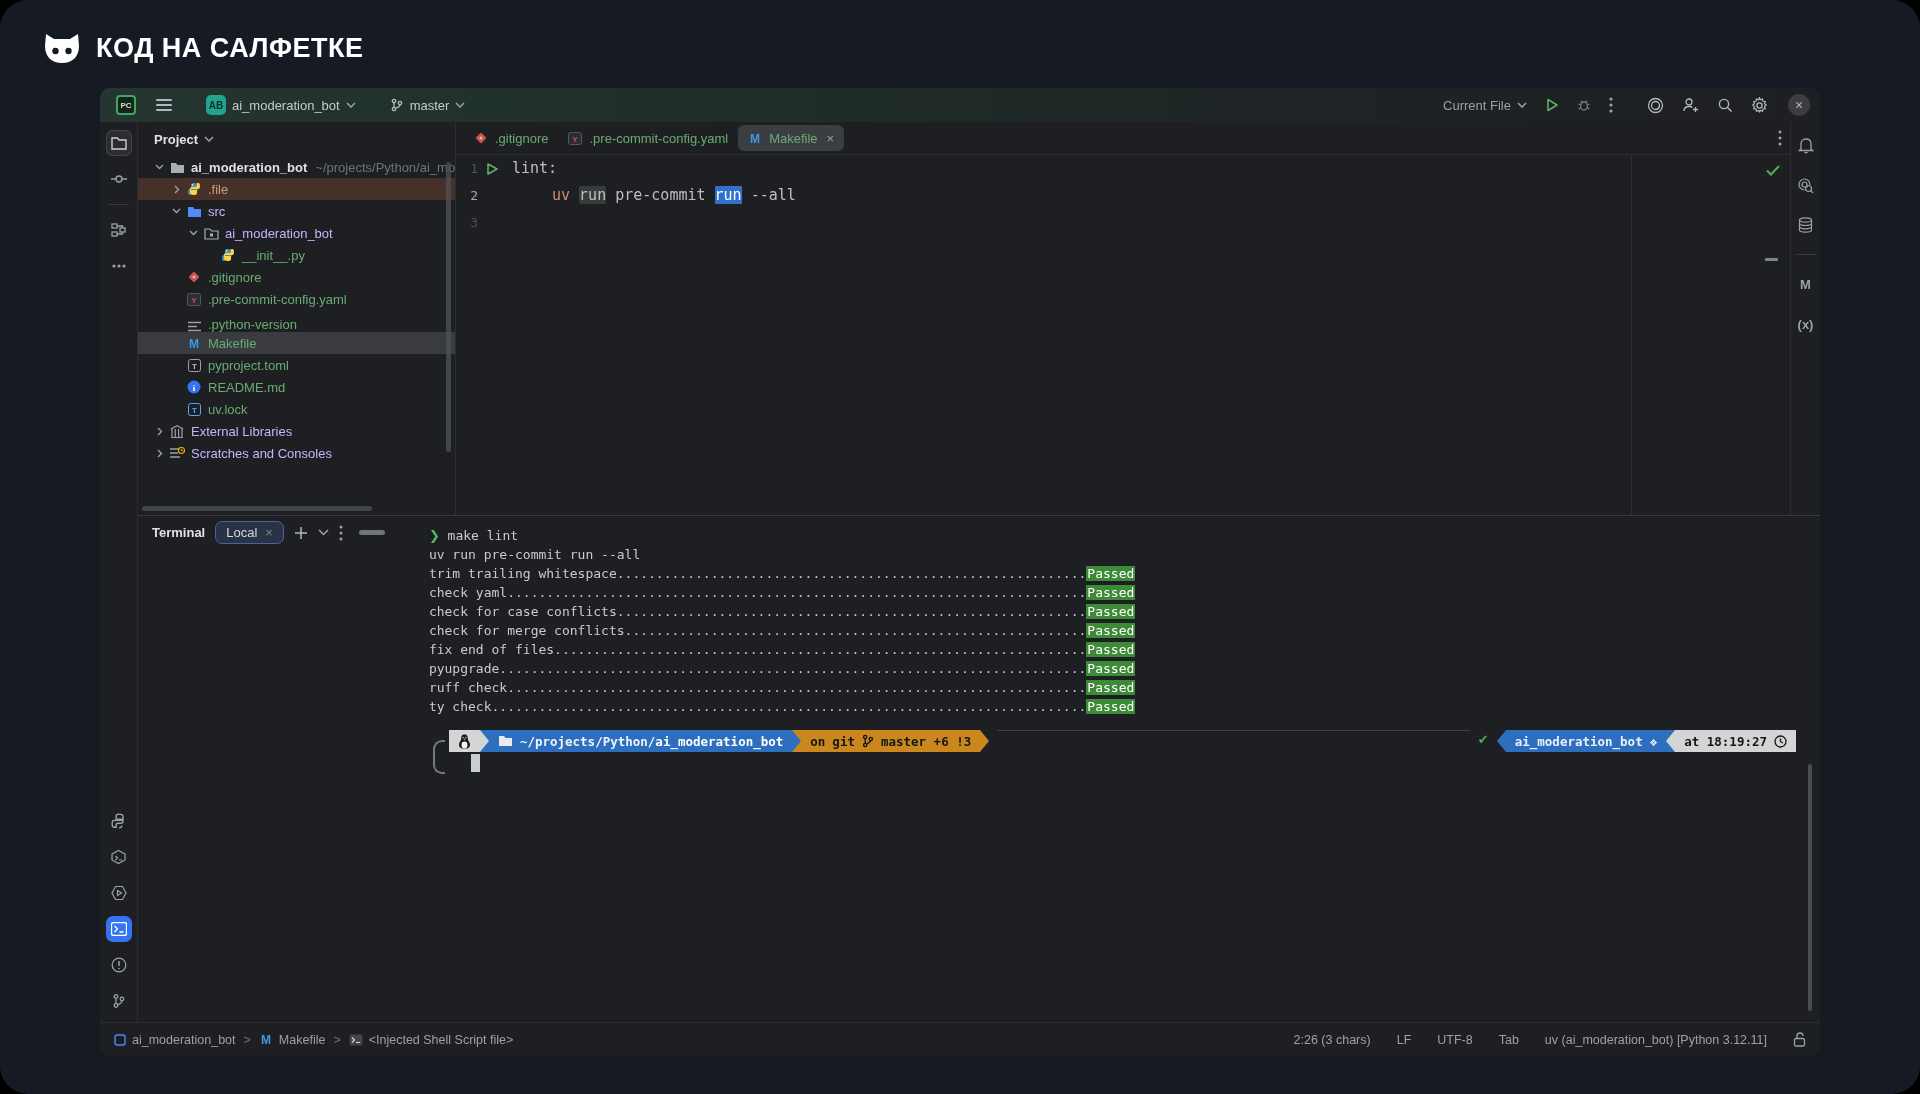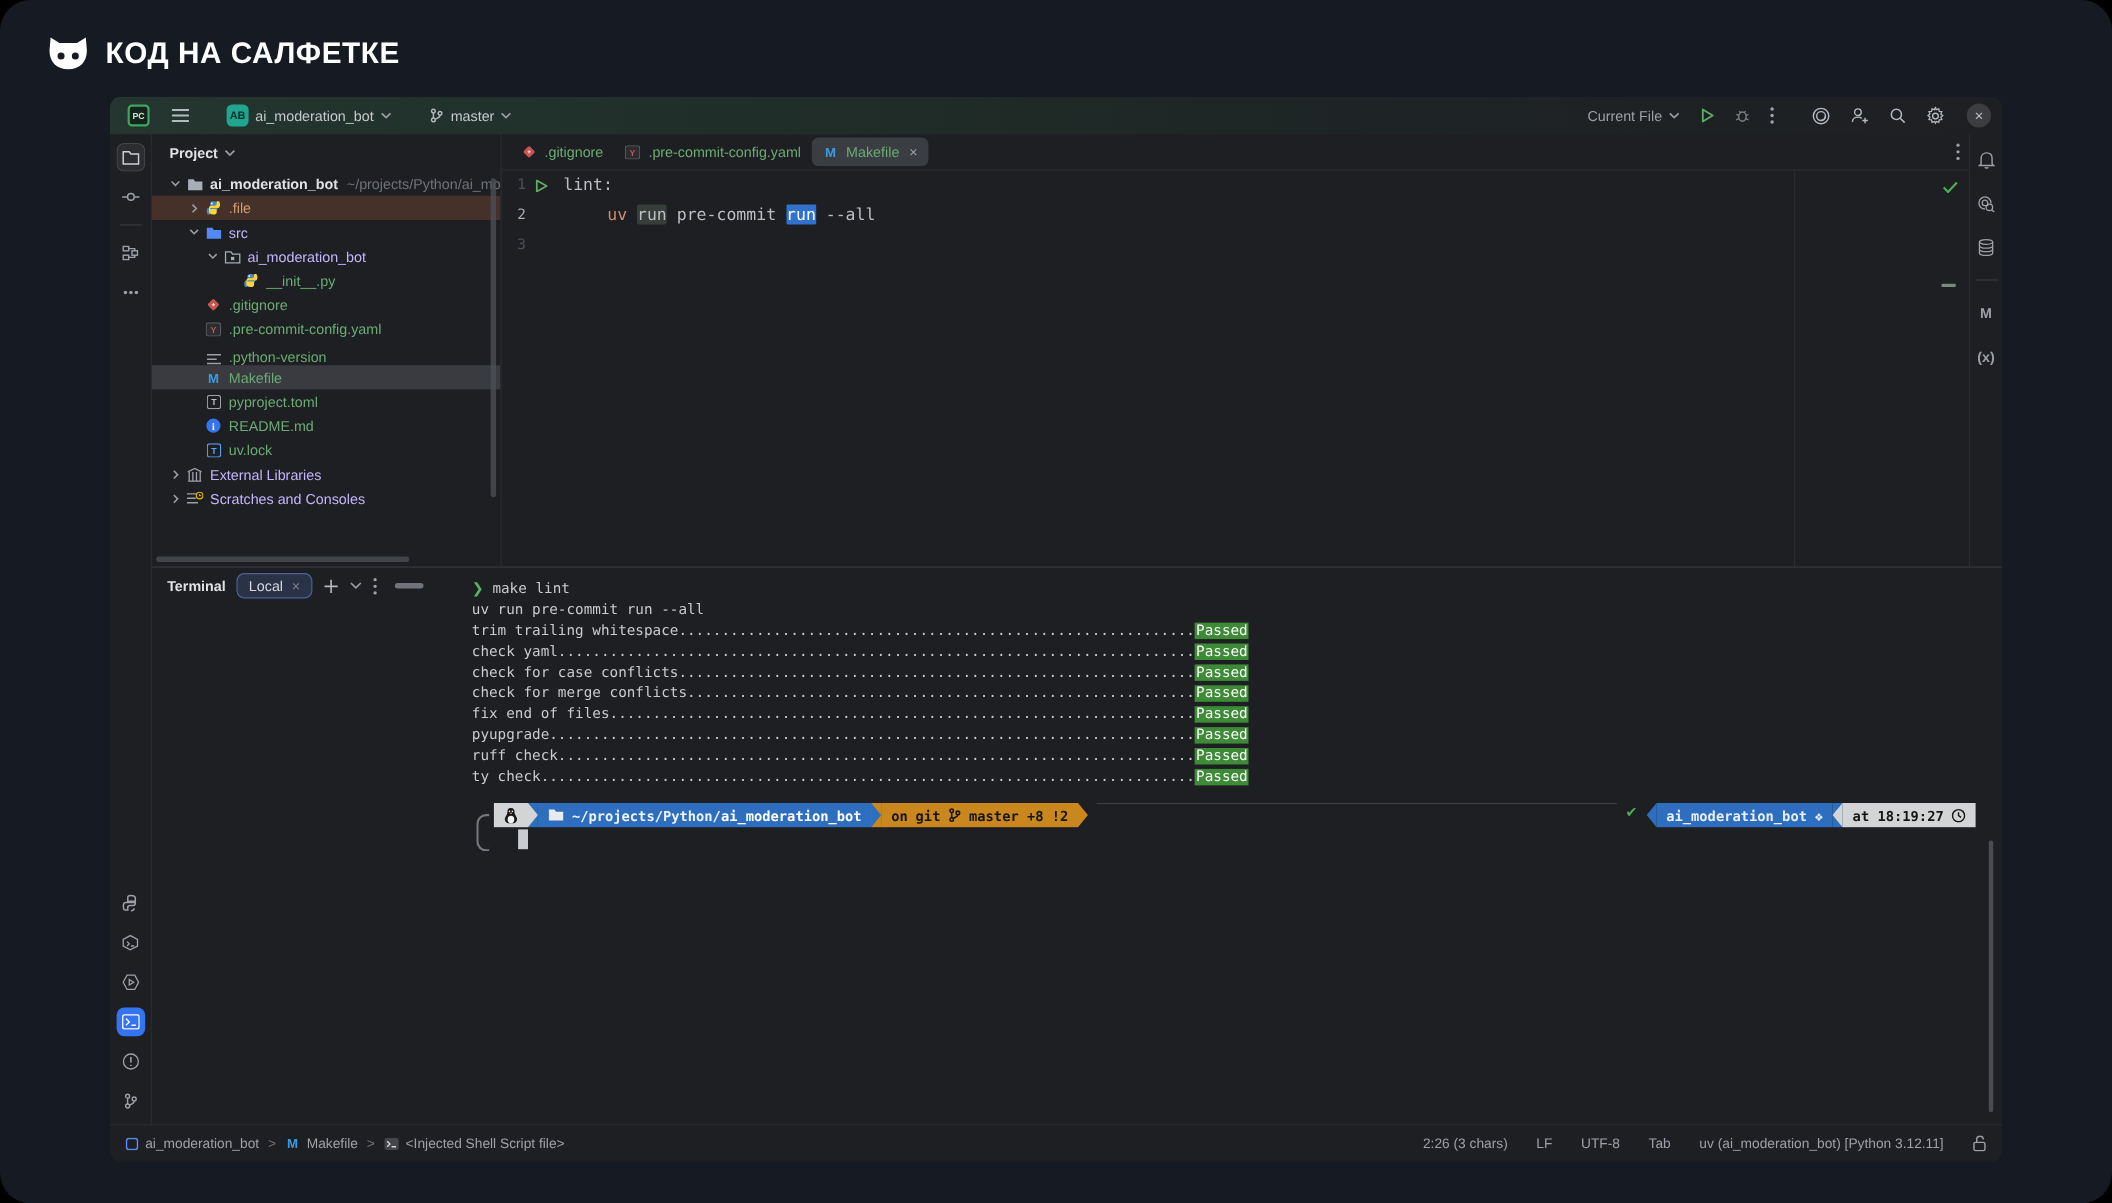--- a/index.html
+++ b/index.html
@@ -675,21 +675,21 @@
                     <span>on</span>
                     <span style="font-family:'DejaVu Sans Mono',monospace;font-weight:800;">git</span>
                     <span>
                       <svg width="12" height="14" viewBox="0 0 12 14" fill="none" stroke="#161616" stroke-width="1.4">
                         <circle cx="3.2" cy="3" r="1.6"></circle>
                         <circle cx="8.8" cy="5" r="1.6"></circle>
                         <circle cx="3.2" cy="11" r="1.6"></circle>
                         <path d="M3.2 4.6 V9.4 M8.8 6.6 C8.8 8.8 5.6 9 4.6 10"></path>
                       </svg>
                     </span>
-                    <span>master +8 !2</span>
+                    <span>master +6 !3</span>
                   </span>
                   <span class="arr arr-r" style="border-left-color:#C9871E;"></span>
                   <span class="ruler"></span>
                   <span class="okmark">✔</span>
                   <span class="arr arr-l" style="border-right-color:#2D6FBE;"></span>
                   <span class="seg seg-env">
                     <span>ai_moderation_bot</span>
                     <span>❖</span>
                   </span>
                   <span class="arr arr-l" style="border-right-color:#D2D4D6;background:#2D6FBE;"></span>

